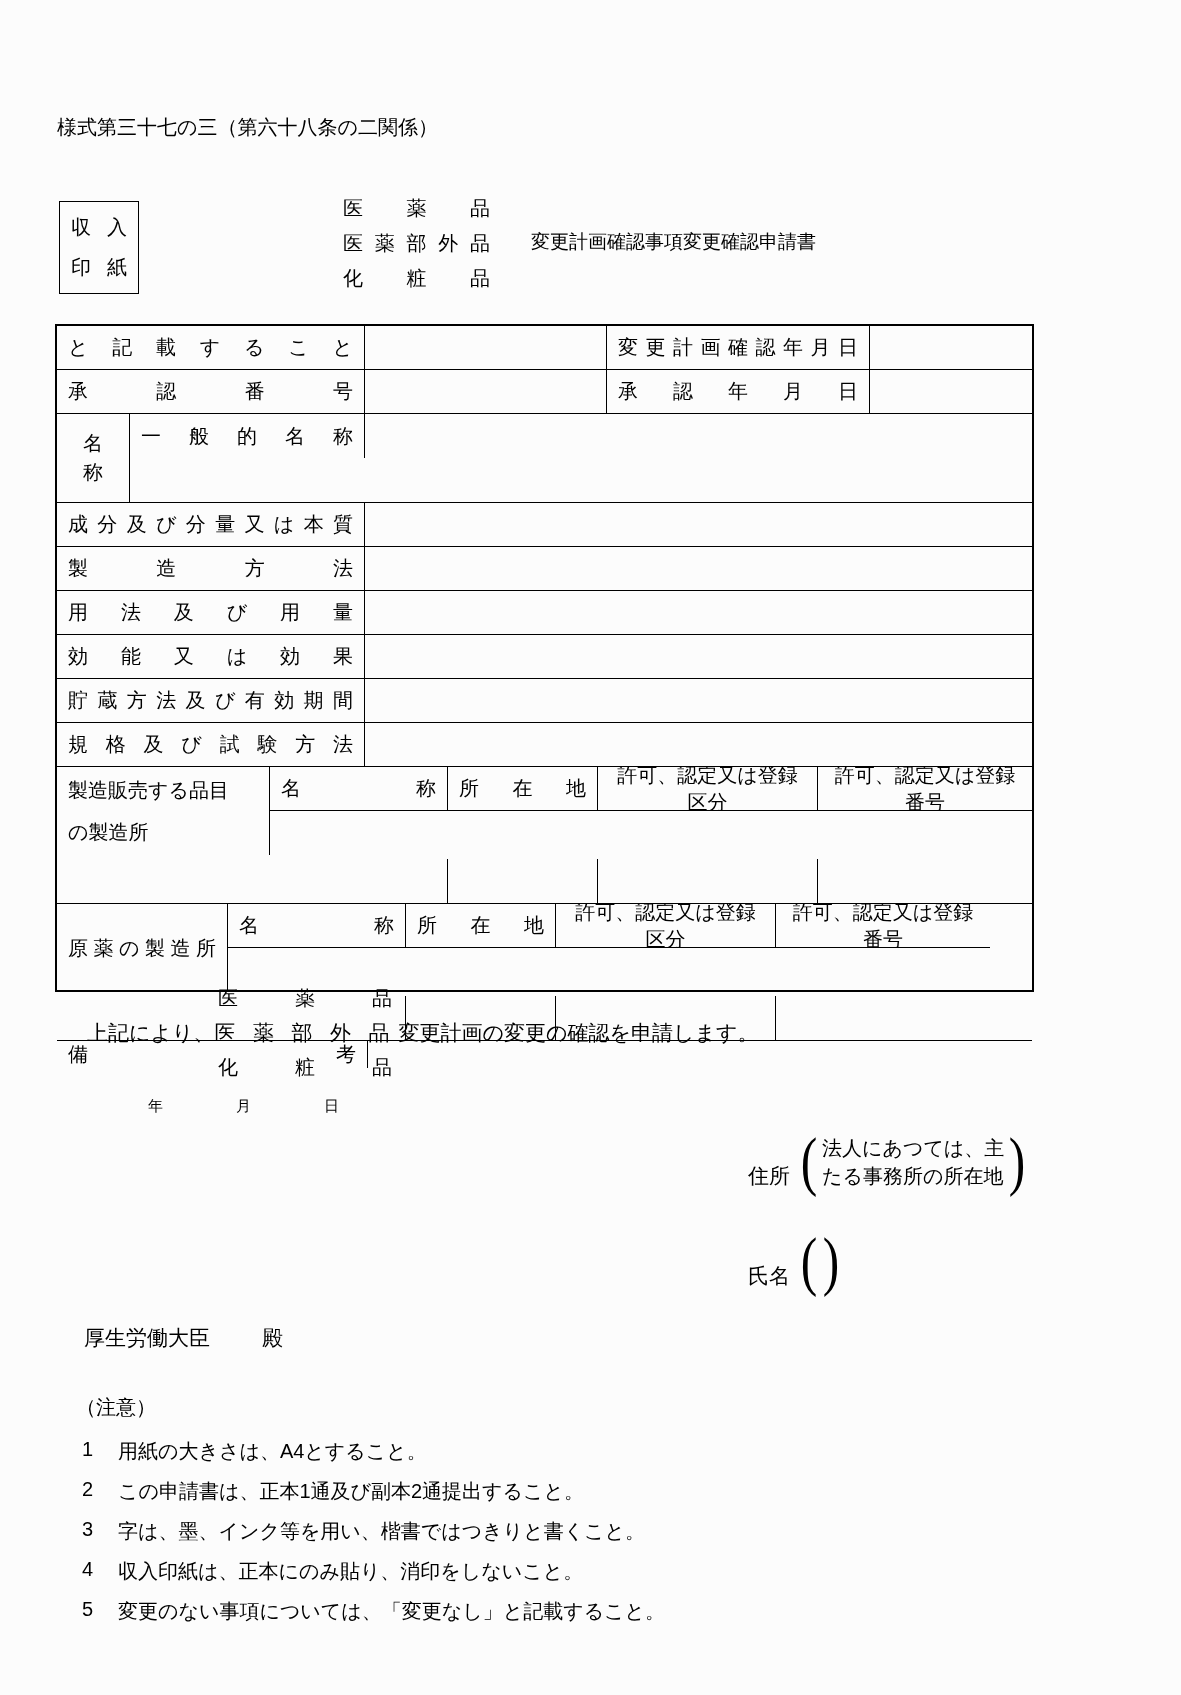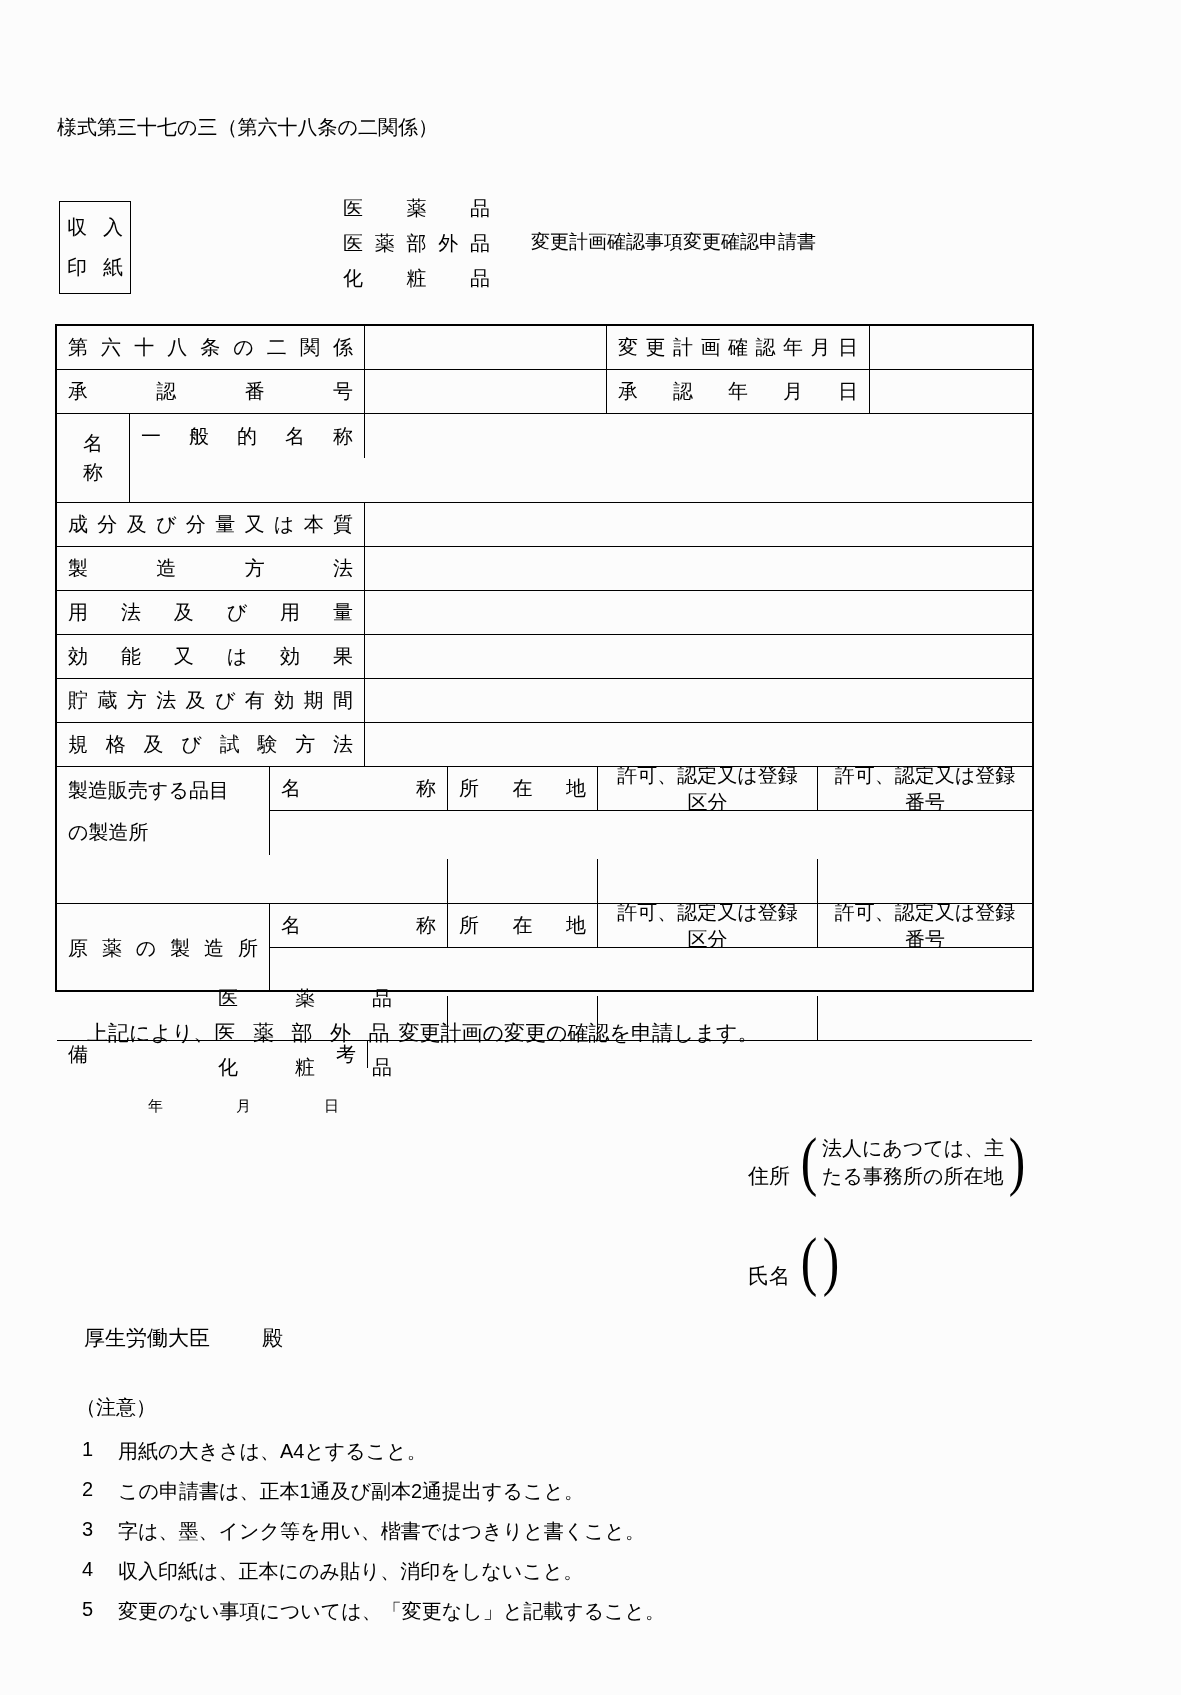--- a/index.html
+++ b/index.html
@@ -4,21 +4,21 @@
 <style>
   html,body{margin:0;padding:0;background:#e8e8e8;}
   .page{position:relative;width:1181px;height:1695px;background:#fcfcfc;color:#000;
         font-family:"Liberation Sans","DejaVu Sans",sans-serif;font-size:20px;overflow:hidden;}
   .abs{position:absolute;text-align:right;}
   
   .j{text-align:justify;text-align-last:justify;text-justify:inter-character;}
   .w100{display:block;width:100%;}
 
   
-  .stamp{position:absolute;left:59px;top:201px;width:72px;height:93px;border:1px solid #000;
+  .stamp{position:absolute;left:59px;top:201px;width:80px;height:93px;border:1px solid #000;
          box-sizing:border-box;display:flex;flex-direction:column;justify-content:space-evenly;}
   .stamp-line{width:56px;margin:0 auto;}
 
   
   .top-sel{position:absolute;left:343px;top:191px;width:147px;}
   .top-sel .opt{height:35px;line-height:35px;}
   .main-title{position:absolute;left:531px;top:229px;font-size:19px;white-space:nowrap;}
 
   
   .tbl{position:absolute;left:55px;top:324px;width:979px;height:668px;border:2px solid #000;
@@ -71,21 +71,21 @@
     <div class="opt j">医薬部外品</div>
     <div class="opt j">化粧品</div>
   </div>
 
   <div class="main-title">変更計画確認事項変更確認申請書</div>
 
   <div class="tbl">
 
     <div class="tr h44">
       <div class="c" style="width:308px">
-        <span class="j w100">第六十八条の二関係</span>
+        <span class="j w100">と記載すること</span>
         </div>
       <div class="c" style="width:242px"></div>
       <div class="c" style="width:263px">
         <span class="j w100">変更計画確認年月日</span>
         </div>
       <div class="c nb" style="width:162px"></div>
     </div>
 
     <div class="tr h44">
       <div class="c" style="width:308px">
@@ -171,21 +171,21 @@
         <div class="tr h44">
           <div class="c" style="width:178px"></div>
           <div class="c" style="width:150px"></div>
           <div class="c" style="width:220px"></div>
           <div class="c nb" style="width:214px"></div>
         </div>
       </div>
     </div>
 
     <div class="grp">
-      <div class="c h88" style="width:213px">
+      <div class="c h88" style="width:171px">
         <span class="j w100">原薬の製造所</span>
         </div>
       <div class="grp-col" style="width:762px">
         <div class="tr h44">
           <div class="c" style="width:178px">
             <span class="j w100">名称</span>
             </div>
           <div class="c" style="width:150px">
             <span class="j w100">所在地</span>
             </div>

